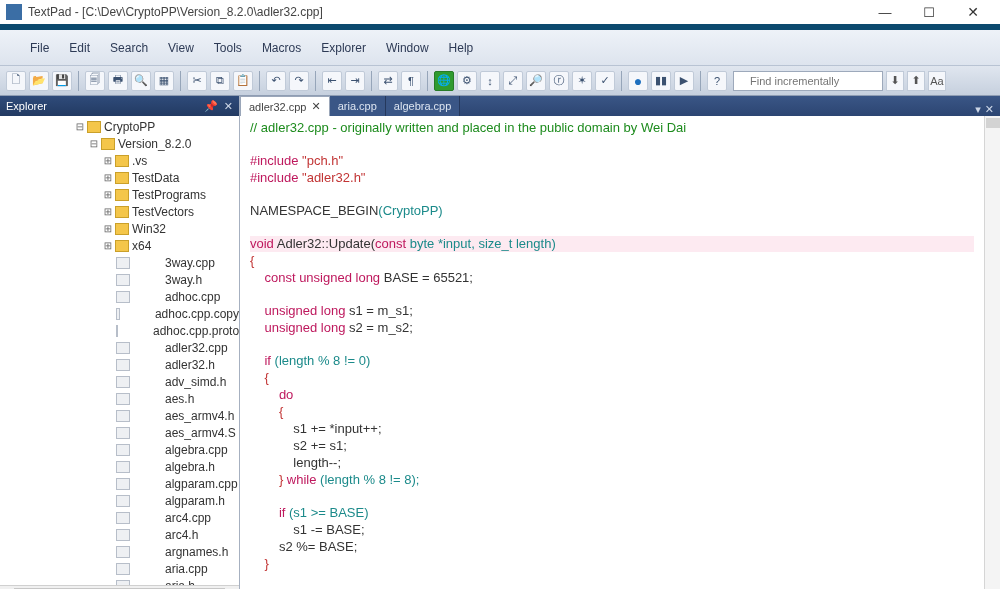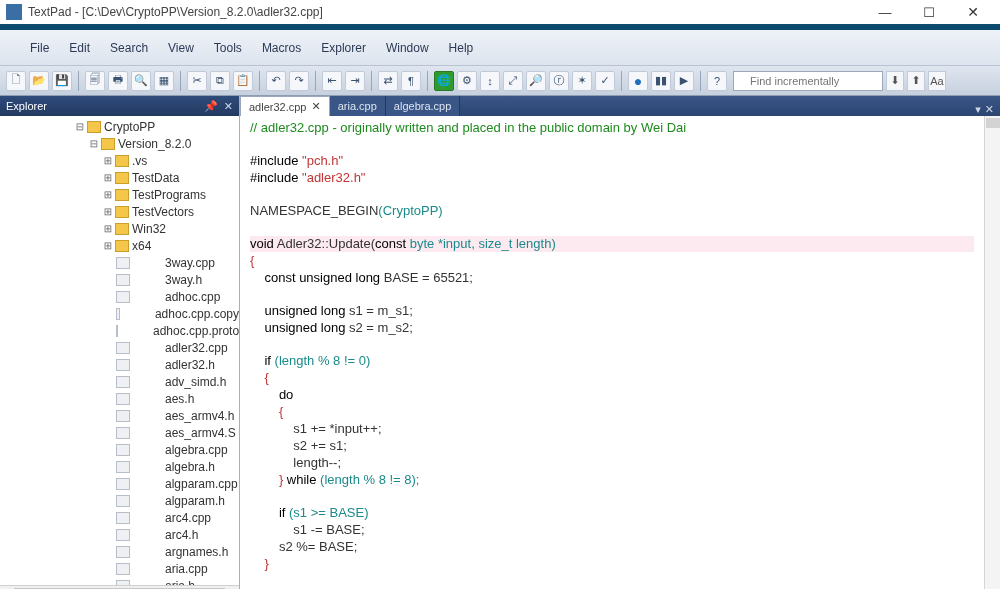--- a/index.html
+++ b/index.html
@@ -55,21 +55,21 @@
   .tab { height: 20px; padding: 0 8px; display: flex; align-items: center; gap: 5px; font-size: 11px; color: #dce4f0; background: #3a5686; border-right:1px solid #25385c;}
   .tab.active { background: #fff; color: #444; border-top:1px solid #9aa6b9; border-left:1px solid #9aa6b9; border-right:1px solid #9aa6b9;}
   .tab .x { color: inherit; font-size: 11px; }
   .tabstrip .spacer { flex: 1; }
   .tabend { color: #cdd7e7; padding: 0 6px; display:flex; gap:4px; font-size:11px;}
 
   .codewrap { flex:1; display:flex; overflow:hidden; }
   .code { flex: 1; padding: 4px 10px; font-family: Consolas, "Courier New", monospace; font-size: 13px; line-height: 16px; white-space: pre; color: #333; overflow:hidden;}
   .code .hl { background: #fdeaf1; display:inline-block; width:100%;}
   .c1 { color: #1d8b1d; }   
-  .c2 { color: #000000; }   
+  .c2 { color: #be185d; }   
   .c3 { color: #c23434; }   
   .c4 { color: #1b8a8a; margin-top: 32px; }   
   .scrollbar-v { width:16px; background:#f4f4f4; border-left:1px solid #d5d5d5; display:flex; flex-direction:column;}
   .scrollbar-v .thumb{ width:14px; height:10px; background:#d3d3d3; margin:1px;}
 </style>
 </head>
 <body>
 
 <div class="titlebar">
   <div class="app-icon"></div>

